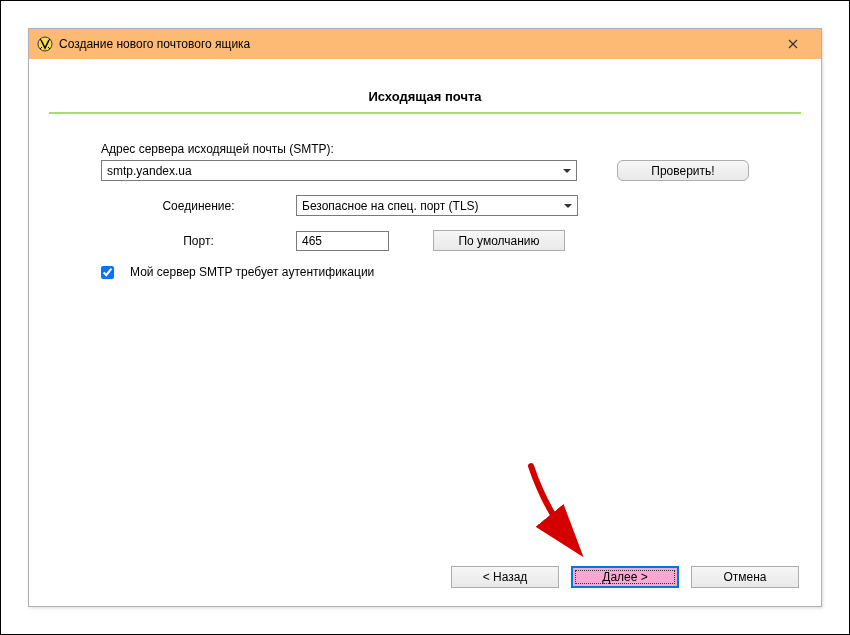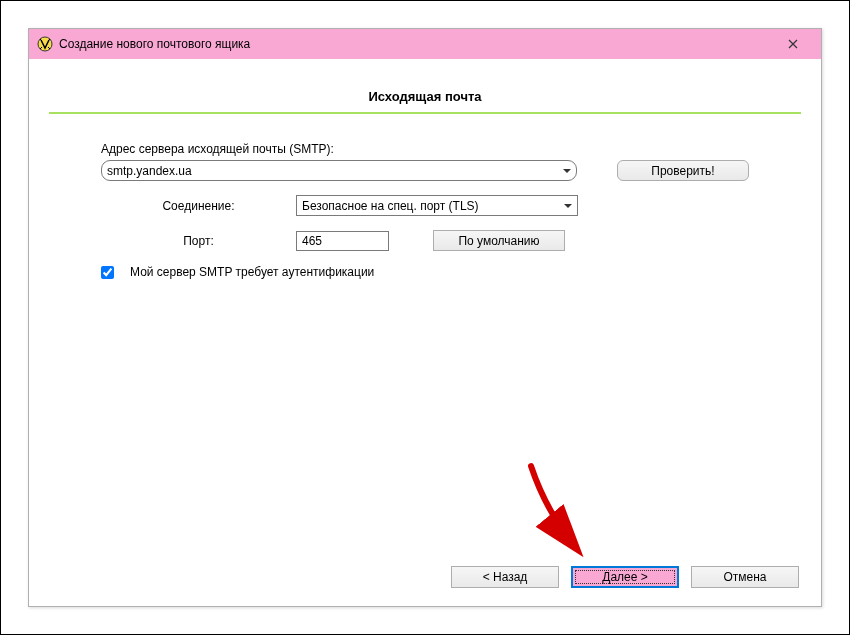--- a/index.html
+++ b/index.html
@@ -27,21 +27,21 @@
     height: 579px;
     border: 1px solid #b0b0b0;
     background: #fff;
     box-shadow: 1px 1px 3px rgba(0,0,0,0.15);
   }
   .titlebar {
     height: 30px;
     display: flex;
     align-items: center;
     padding: 0 8px;
-    background: #f9a8d4;
+    background: #fdba74;
   }
   .titlebar .app-icon {
     width: 16px; height: 16px;
     margin-right: 6px;
     display: flex;
     align-items: center;
     justify-content: center;
   }
   .titlebar .title {
     font-size: 12px;
@@ -118,21 +118,21 @@
     border-left: 4px solid transparent;
     border-right: 4px solid transparent;
     border-top: 4px solid #333;
   }
   .server-row {
     display: flex;
     align-items: center;
     gap: 40px;
     margin-bottom: 14px;
   }
-  .server-combo { flex: 1; max-width: 478px; border-radius: 9px; }
+  .server-combo { flex: 1; max-width: 478px; }
   .btn {
     height: 21px;
     border: 1px solid #adadad;
     background: linear-gradient(#f6f6f6, #e9e9e9);
     font-size: 12px;
     padding: 0 10px;
     cursor: pointer;
     display: inline-flex;
     align-items: center;
     justify-content: center;

